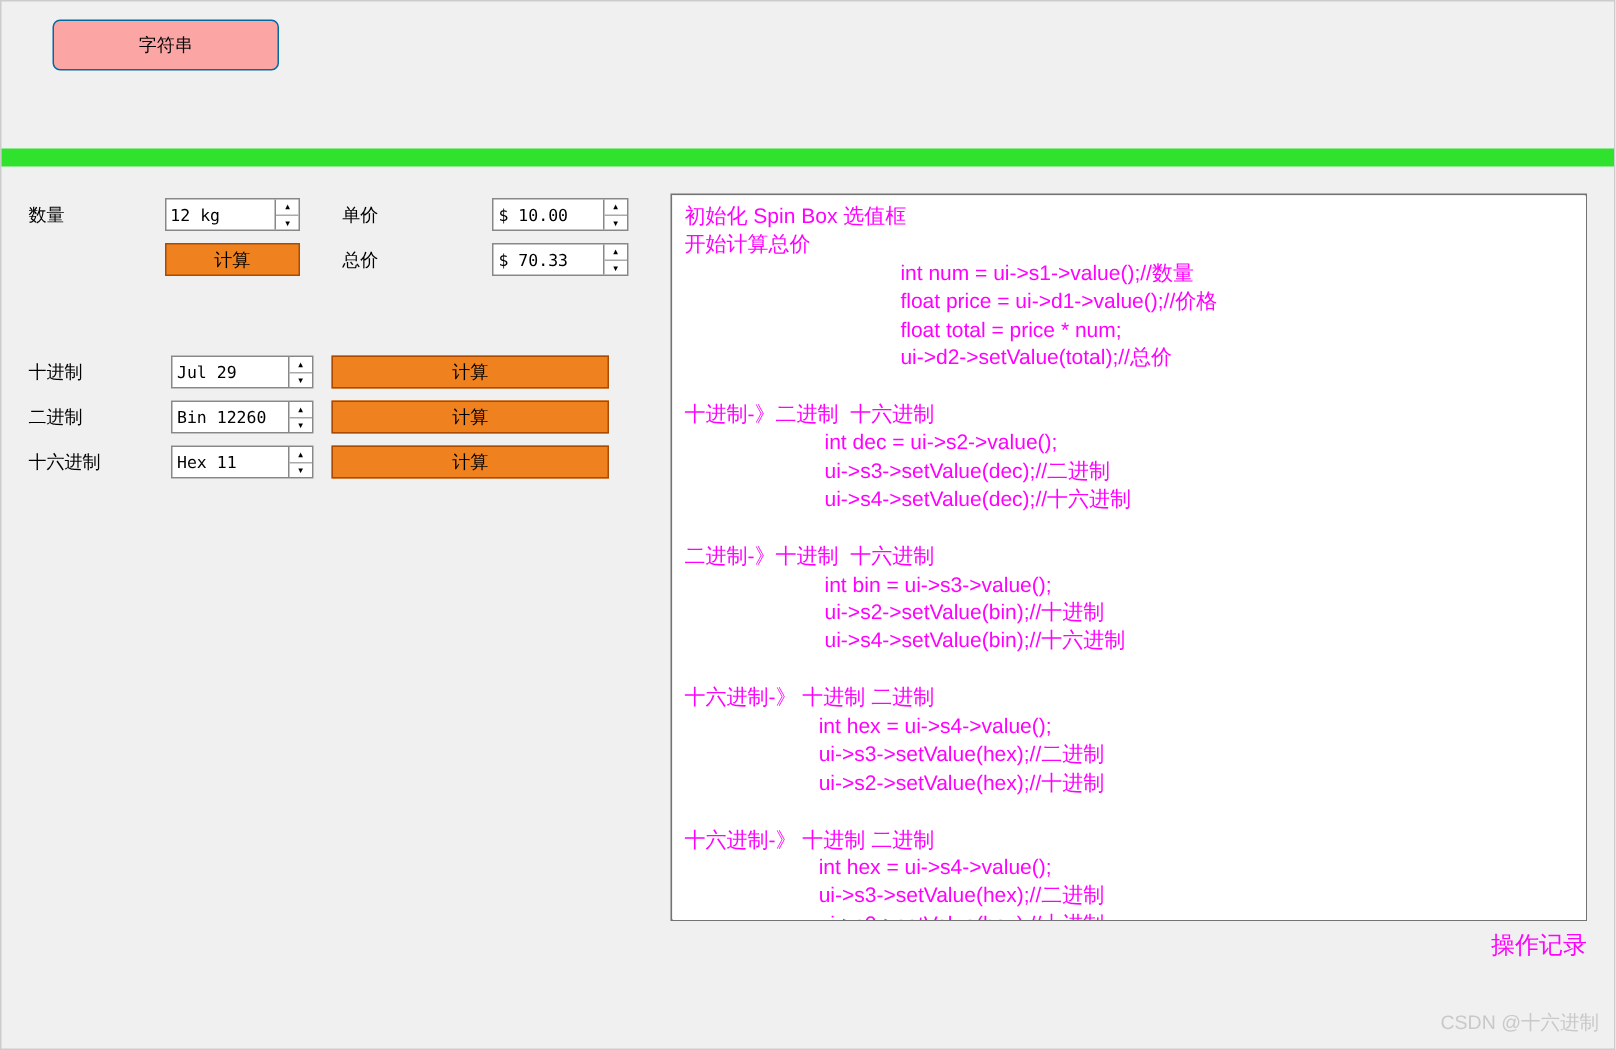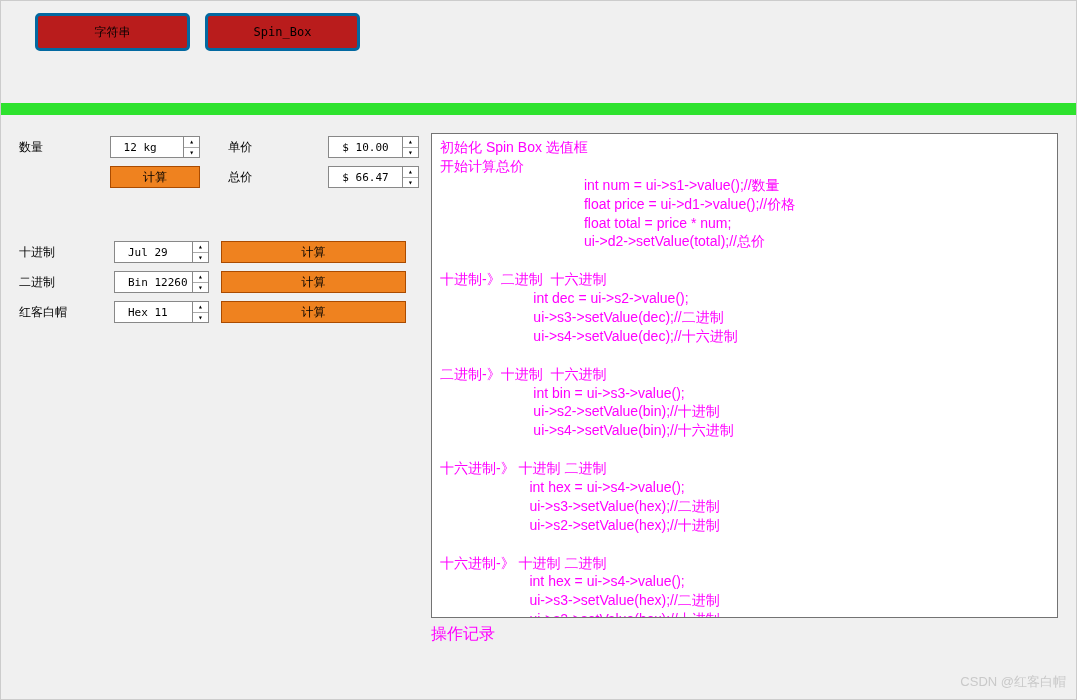--- a/index.html
+++ b/index.html
@@ -21,41 +21,41 @@
     background: #f0f0f0;
   }
   .top-btn-row {
     padding: 12px 34px;
     display: flex;
     gap: 15px;
   }
   .big-orange-btn {
     width: 149px;
     height: 32px;
-    background: #b91c1c;
-    border: 3px solid #0369a1;
+    background: #fca5a5;
+    border: 1px solid #0369a1;
     border-radius: 5px;
     color: #000;
     display: flex;
     align-items: center;
     justify-content: center;
     font-family: "SimSun", monospace;
     font-size: 12px;
     cursor: pointer;
   }
   .green-bar {
     width: 100%;
     height: 12px;
     background: #2ee22e;
     margin-top: 40px;
   }
   .content {
     display: flex;
     padding: 18px;
-    gap: 12px;
+    gap: 28px;
     height: calc(100% - 150px);
     box-sizing: border-box;
   }
   .left-panel {
     width: 400px;
     flex: 0 0 400px;
   }
   .form-row {
     display: flex;
     align-items: center;
@@ -72,21 +72,21 @@
     background: #fff;
     display: flex;
     align-items: center;
     font-family: monospace;
     font-size: 11px;
     box-sizing: border-box;
     position: relative;
   }
   .spin .val {
     flex: 1;
-    padding-left: 13px;
+    padding-left: 3px;
     white-space: nowrap;
     overflow: hidden;
   }
   .spin .arrows {
     width: 15px;
     height: 100%;
     border-left: 1px solid #888;
     display: flex;
     flex-direction: column;
     font-size: 8px;
@@ -147,21 +147,21 @@
     padding: 4px 8px;
     overflow-y: scroll;
     color: #ff00ff;
     font-size: 14px;
     line-height: 1.35;
     font-family: Liberation Sans, sans-serif;
     white-space: pre;
     position:relative;
   }
   .log-footer {
-    text-align:left;
+    text-align:right;
     color:#ff00ff;
     font-size:16px;
     padding:6px 0 0 0;
   }
   .watermark {
     position:absolute;
     right:10px;
     bottom:8px;
     color:#c9c9c9;
     font-size:13px;
@@ -170,21 +170,20 @@
   ::-webkit-scrollbar-track { background:#f0f0f0; }
   ::-webkit-scrollbar-thumb { background:#c0c0c0; border:1px solid #a0a0a0; }
 </style>
 </head>
 <body>
 
 <div class="app">
 
   <div class="top-btn-row">
     <div class="big-orange-btn">字符串</div>
-    <div class="big-orange-btn">Spin_Box</div>
   </div>
 
   <div class="green-bar"></div>
 
   <div class="content">
 
     <div class="left-panel">
 
       <div class="form-row">
         <div class="lbl1">数量</div>
@@ -203,21 +202,21 @@
               <span>▾</span>
             </span>
         </div>
       </div>
 
       <div class="form-row">
         <div class="lbl1"></div>
         <div class="small-orange-btn">计算</div>
         <div class="lbl2">总价</div>
         <div class="spin">
-          <span class="val">$ 66.47</span>
+          <span class="val">$ 70.33</span>
           <span class="arrows">
               <span>▴</span>
               <span>▾</span>
             </span>
         </div>
       </div>
 
       <div class="gap"></div>
 
       <div class="form-row">
@@ -240,21 +239,21 @@
           <span class="arrows">
               <span>▴</span>
               <span>▾</span>
             </span>
         </div>
         <div style="width:12px"></div>
         <div class="wide-orange-btn">计算</div>
       </div>
 
       <div class="form-row">
-        <div class="lbl1">红客白帽</div>
+        <div class="lbl1">十六进制</div>
         <div class="spin">
           <span class="val">Hex 11</span>
           <span class="arrows">
               <span>▴</span>
               <span>▾</span>
             </span>
         </div>
         <div style="width:12px"></div>
         <div class="wide-orange-btn">计算</div>
       </div>
@@ -286,15 +285,15 @@
 
 十六进制-》 十进制 二进制
                        int hex = ui-&gt;s4-&gt;value();
                        ui-&gt;s3-&gt;setValue(hex);//二进制
                        ui-&gt;s2-&gt;setValue(hex);//十进制</div>
       <div class="log-footer">操作记录</div>
     </div>
 
   </div>
 
-  <div class="watermark">CSDN @红客白帽</div>
+  <div class="watermark">CSDN @十六进制</div>
 
 </div>
 
 </body></html>

